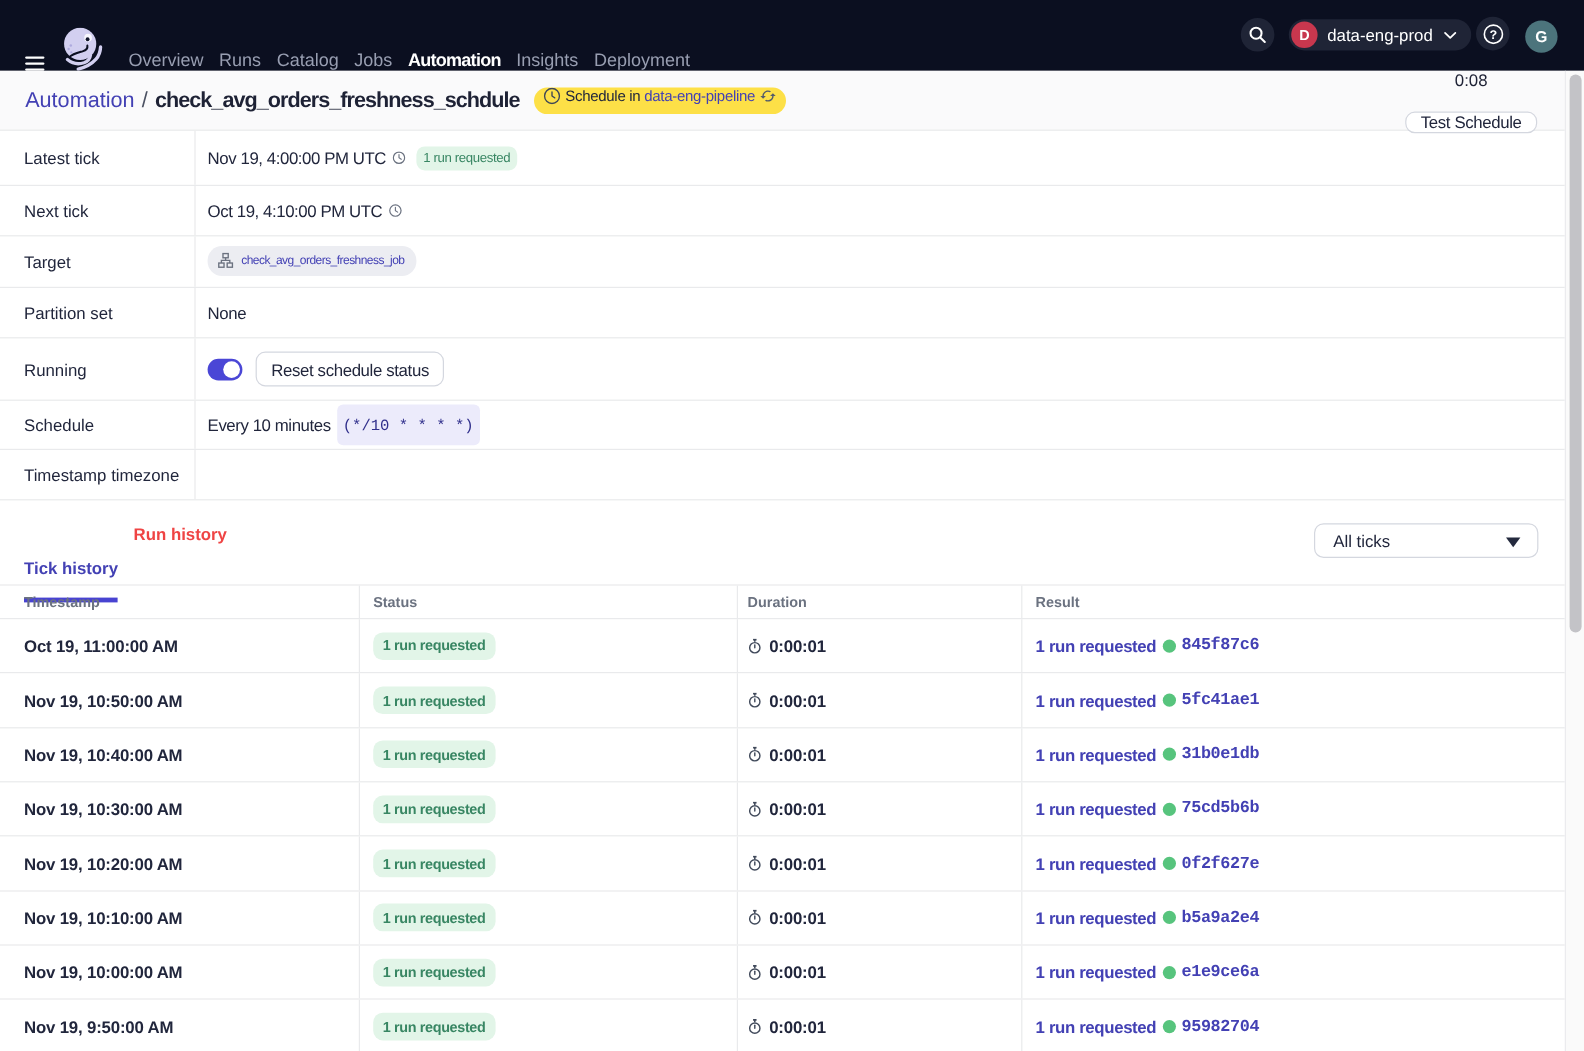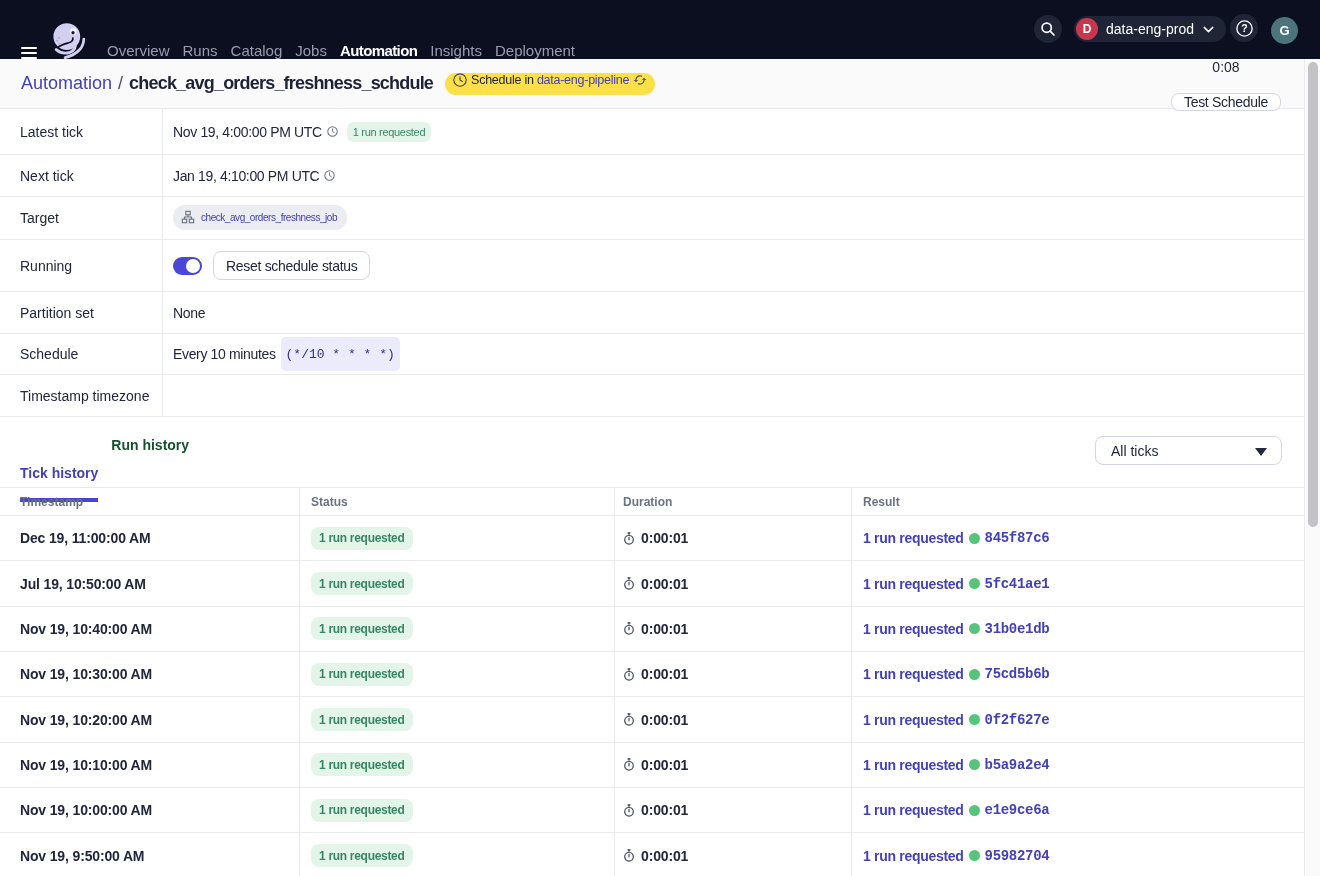--- a/index.html
+++ b/index.html
@@ -43,21 +43,21 @@
 .tag-green.sm { height:20px; font-size:11px; padding:0 6px; border-radius:7px; }
 .targetpill { height:25px; background:#ECEDF2; border-radius:12px; display:flex; align-items:center; padding:0 10px 0 8px; gap:6px; margin-top:-2px; }
 .targetpill a { color:#4341B4; font-size:10px; letter-spacing:-0.45px; text-decoration:none; }
 .toggle { width:29px; height:18px; border-radius:9px; background:#4A46D6; position:relative; }
 .toggle::after { content:""; position:absolute; right:2px; top:2px; width:14px; height:14px; background:#fff; border-radius:50%; }
 .codepill { height:34px; background:#ECEBFB; border-radius:5px; display:flex; align-items:center; padding:0 5px; font-family:"Liberation Mono",monospace; font-size:13px; color:#31308C; letter-spacing:0; }
 
 
 .tabsrow { position:absolute; top:416px; left:0; width:1304px; height:71px; }
 .tabs { position:absolute; left:20px; top:21px; display:flex; gap:13px; }
-.tab { font-size:14px; font-weight:700; color:#14532d; padding-bottom:17px; }
+.tab { font-size:14px; font-weight:700; color:#ef4444; padding-bottom:17px; }
 .tab.active { color:#4341B4; border-bottom:4px solid #4843D1;margin-top:28px; }
 .selectbox { position:absolute; left:1095px; top:20px; width:187px; height:29px; border:1px solid #D4D7DF; border-radius:8px; background:#fff; display:flex; align-items:center; font-size:14px; color:#21263C; padding:0 15px; }
 .selectbox .caret { position:absolute; right:14px; top:11px; width:0; height:0; border-left:6.5px solid transparent; border-right:6.5px solid transparent; border-top:8px solid #242A3E; }
 
 
 .ticks { position:absolute; top:487px; left:0; width:1304px; border-top:1px solid #E9EAEC; }
 .trow { display:flex; border-bottom:1px solid #E9EAEC; height:45.35px; align-items:center;font-weight:bold; }
 .trow.hdr { height:28px; font-size:12px; color:#6B7280; }
 .c1 { width:300px; padding-left:20px; border-right:1px solid #E9EAEC; align-self:stretch; display:flex; align-items:center; flex:none; }
 .c2 { width:315px; padding-left:11px; border-right:1px solid #E9EAEC; align-self:stretch; display:flex; align-items:center; flex:none; }
@@ -154,51 +154,51 @@
       <svg width="11" height="11" viewBox="0 0 14 14">
           <circle cx="7" cy="7" r="6" stroke="#6B7280" stroke-width="1.3" fill="none"></circle>
           <path d="M7 3.6 L7 7 L9.4 8.6" stroke="#6B7280" stroke-width="1.2" fill="none" stroke-linecap="round"></path>
         </svg>
       <span class="tag-green sm" style="margin-left:4px">1 run requested</span>
     </div>
   </div>
   <div class="prow" style="height:42px">
     <div class="plabel">Next tick</div>
     <div class="pval">
-        <span>Jan 19, 4:10:00 PM UTC</span>
+        <span>Oct 19, 4:10:00 PM UTC</span>
       <svg width="11" height="11" viewBox="0 0 14 14">
           <circle cx="7" cy="7" r="6" stroke="#6B7280" stroke-width="1.3" fill="none"></circle>
           <path d="M7 3.6 L7 7 L9.4 8.6" stroke="#6B7280" stroke-width="1.2" fill="none" stroke-linecap="round"></path>
         </svg>
     </div>
   </div>
   <div class="prow" style="height:43px">
     <div class="plabel">Target</div>
     <div class="pval">
       <div class="targetpill">
         <svg width="14" height="14" viewBox="0 0 16 16">
             <rect x="5.5" y="1.5" width="5" height="4" stroke="#6B7280" stroke-width="1.3" fill="none"></rect>
             <rect x="1.5" y="10.5" width="5" height="4" stroke="#6B7280" stroke-width="1.3" fill="none"></rect>
             <rect x="9.5" y="10.5" width="5" height="4" stroke="#6B7280" stroke-width="1.3" fill="none"></rect>
             <path d="M8 5.5 L8 8 M4 10.5 L4 8 L12 8 L12 10.5" stroke="#6B7280" stroke-width="1.3" fill="none"></path>
           </svg>
         <a>check_avg_orders_freshness_job</a>
       </div>
     </div>
   </div>
+  <div class="prow" style="height:42px">
+    <div class="plabel">Partition set</div>
+    <div class="pval">None</div>
+  </div>
   <div class="prow" style="height:52px">
     <div class="plabel">Running</div>
     <div class="pval">
         <div class="toggle"></div>
         <div class="btn" style="margin-left:6px">Reset schedule status</div>
       </div>
-  </div>
-  <div class="prow" style="height:42px">
-    <div class="plabel">Partition set</div>
-    <div class="pval">None</div>
   </div>
   <div class="prow" style="height:41px">
     <div class="plabel">Schedule</div>
     <div class="pval">
         <span>Every 10 minutes</span>
         <span class="codepill">(*/10 * * * *)</span>
       </div>
   </div>
   <div class="prow" style="height:42px">
     <div class="plabel">Timestamp timezone</div>
@@ -215,21 +215,21 @@
 
 <div class="ticks">
   <div class="trow hdr">
     <div class="c1">Timestamp</div>
     <div class="c2">Status</div>
     <div class="c3">Duration</div>
     <div class="c4">Result</div>
   </div>
   <div class="trow">
     <div class="c1">
-        <span class="ts">Dec 19, 11:00:00 AM</span>
+        <span class="ts">Oct 19, 11:00:00 AM</span>
       </div>
     <div class="c2">
         <span class="tag-green">1 run requested</span>
       </div>
     <div class="c3">
         <svg width="12" height="13" viewBox="0 0 14 15">
           <path d="M5.3 1 L8.7 1" stroke="#414A5B" stroke-width="1.7"></path>
           <path d="M7 1.2 L7 3.2" stroke="#414A5B" stroke-width="1.5"></path>
           <circle cx="7" cy="9" r="5" stroke="#414A5B" stroke-width="1.4" fill="none"></circle>
           <path d="M7 6.2 L7 9.1" stroke="#414A5B" stroke-width="1.4" stroke-linecap="round"></path>
@@ -237,21 +237,21 @@
         <span class="ts">0:00:01</span>
       </div>
     <div class="c4">
         <a>1 run requested</a>
         <span class="gdot"></span>
         <a class="hash">845f87c6</a>
       </div>
   </div>
   <div class="trow">
     <div class="c1">
-        <span class="ts">Jul 19, 10:50:00 AM</span>
+        <span class="ts">Nov 19, 10:50:00 AM</span>
       </div>
     <div class="c2">
         <span class="tag-green">1 run requested</span>
       </div>
     <div class="c3">
         <svg width="12" height="13" viewBox="0 0 14 15">
           <path d="M5.3 1 L8.7 1" stroke="#414A5B" stroke-width="1.7"></path>
           <path d="M7 1.2 L7 3.2" stroke="#414A5B" stroke-width="1.5"></path>
           <circle cx="7" cy="9" r="5" stroke="#414A5B" stroke-width="1.4" fill="none"></circle>
           <path d="M7 6.2 L7 9.1" stroke="#414A5B" stroke-width="1.4" stroke-linecap="round"></path>

